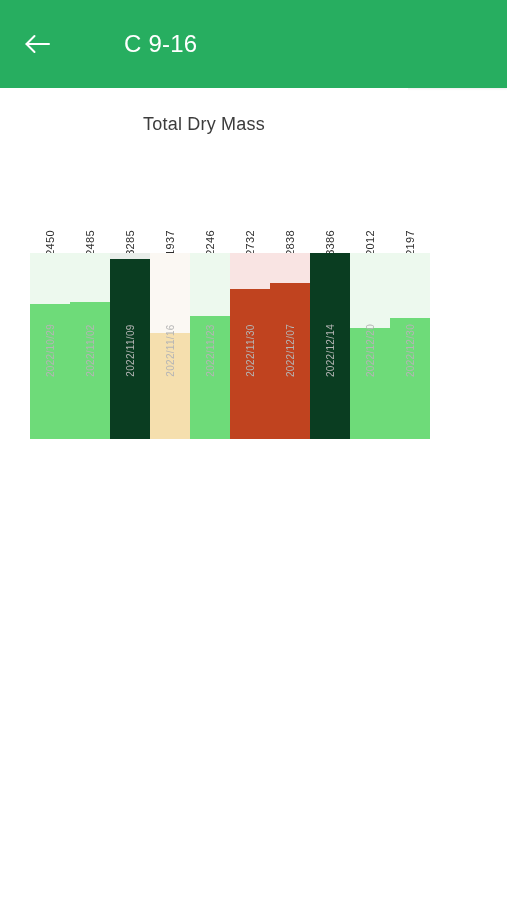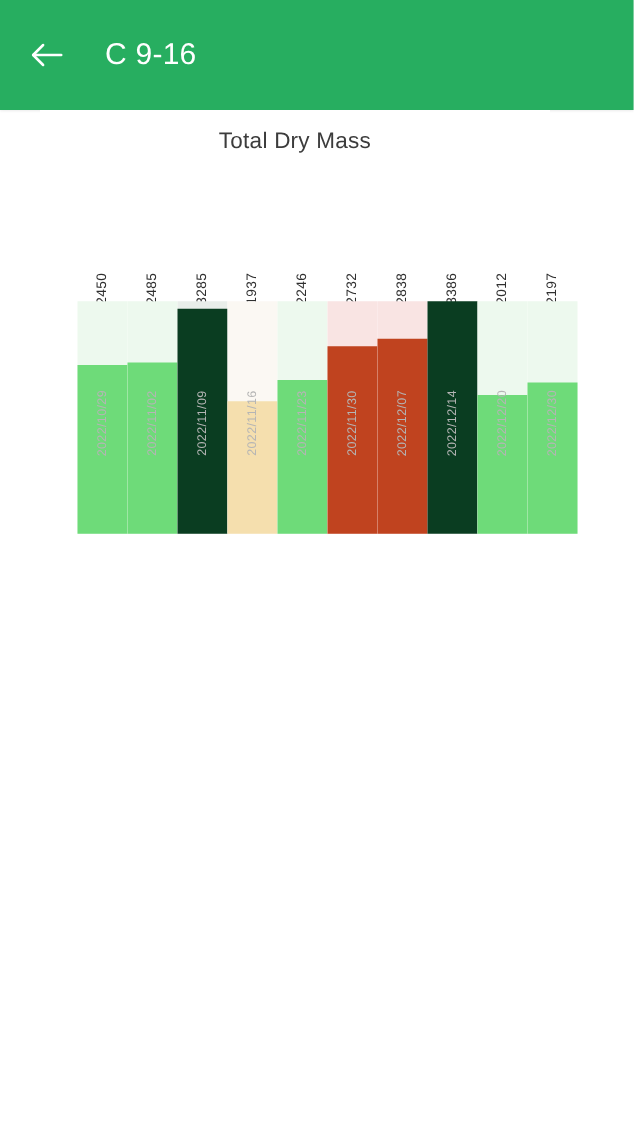--- a/index.html
+++ b/index.html
@@ -21,20 +21,21 @@
 
   
   .appbar {
     position: relative;
     height: 88px;
     background: #27ae60;
     display: flex;
     align-items: center;
     padding-left: 14px;
     box-shadow: 0 1px 2px rgba(0,0,0,0.08);
+    gap: 40px;
   }
   .back-btn {
     width: 48px;
     height: 48px;
     display: flex;
     align-items: center;
     justify-content: center;
     cursor: pointer;
     flex: 0 0 auto;
   }
@@ -46,22 +47,21 @@
     letter-spacing: 0.2px;
     margin-left: 22px;
     white-space: nowrap;
   }
 
   
   .chart-card {
     position: relative;
     width: 408px;
     background: #ffffff;
-    padding-top: 14px;
-    margin-left: 32px;
+    padding-top: 26px;
   }
   .chart-title {
     text-align: center;
     font-size: 18px;
     color: #3c3c3c;
     font-weight: 400;
     letter-spacing: 0.2px;
   }
 
   .plot {

